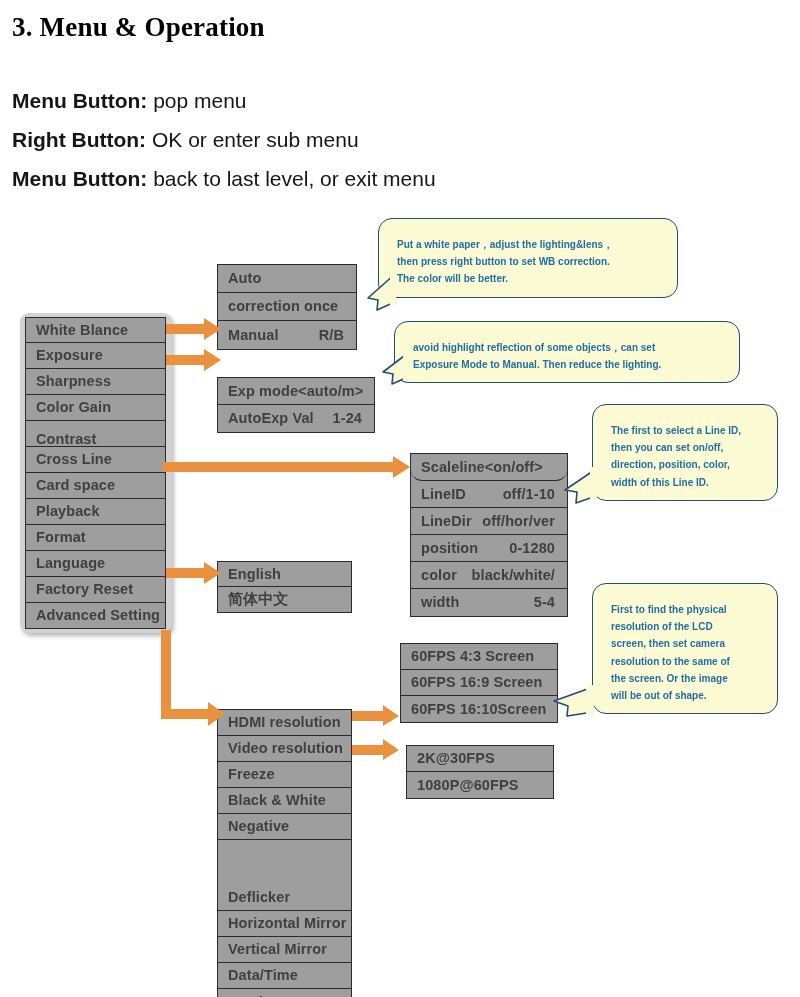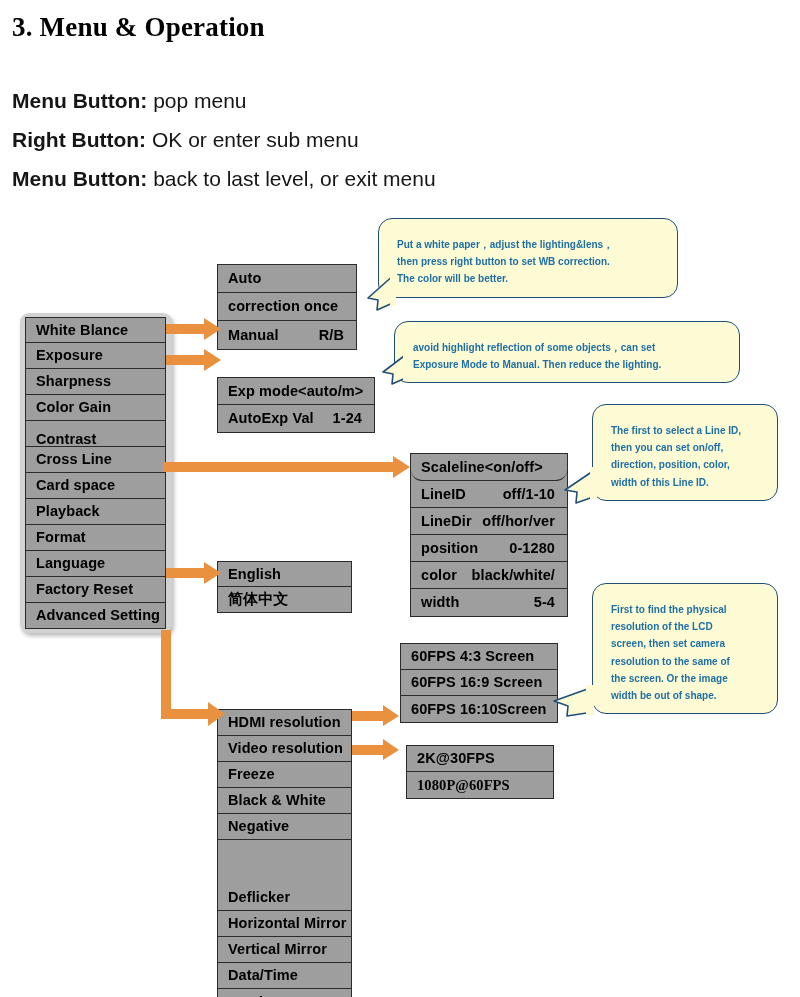--- a/index.html
+++ b/index.html
@@ -54,21 +54,21 @@
     background: #d2d2d2;
     border-radius: 9px;
     padding: 4px 6px 4px 5px;
     box-shadow: 2px 3px 4px rgba(0,0,0,0.28);
   }
   .mitem {
     position: relative;
     box-sizing: border-box;
     background: #9e9e9e;
     border: 1px solid #2b2b2b;
-    color: #000000;
+    color: #404040;
     font-weight: bold;
     font-size: 14.5px;
     line-height: 1;
     display: flex;
     align-items: center;
     padding-left: 10px;
     white-space: nowrap;
     letter-spacing: 0.1px;
   }
   .mitem + .mitem {
@@ -307,21 +307,21 @@
     </div>
     <div class="mitem" style="height:26px;">
       <span class="lbl">60FPS 16:10Screen</span>
     </div>
   </div>
 
   <div class="panel framed" style="left:406px; top:745px; width:148px;">
     <div class="mitem" style="height:26px;">
       <span class="lbl">2K@30FPS</span>
     </div>
-    <div class="mitem" style="height:26px;font-family:Liberation Serif, serif;">
+    <div class="mitem" style="height:26px;">
       <span class="lbl">1080P@60FPS</span>
     </div>
   </div>
 
   <svg class="tail" style="left:366px; top:272px;" width="30" height="40" viewBox="0 0 30 40">
     <path d="M29,2 L2,26 L12,28 L11,38 L29,30 Z" fill="#fdfbd4" stroke="#1f4e79" stroke-width="1.6" stroke-linejoin="round"></path>
     <rect x="24" y="0" width="8" height="34" fill="#fdfbd4"></rect>
   </svg>
   <div class="bubble" style="left:378px; top:218px; width:300px;">
     <span class="ln">Put a white paper，adjust the lighting&amp;lens，</span>
@@ -352,16 +352,16 @@
   <svg class="tail" style="left:552px; top:683px;" width="42" height="36" viewBox="0 0 42 36">
     <path d="M41,4 L2,18 L16,23 L15,33 L41,29 Z" fill="#fdfbd4" stroke="#1f4e79" stroke-width="1.6" stroke-linejoin="round"></path>
     <rect x="34" y="2" width="10" height="30" fill="#fdfbd4"></rect>
   </svg>
   <div class="bubble" style="left:592px; top:583px; width:186px;">
     <span class="ln">First to find the physical</span>
     <span class="ln">resolution of the LCD</span>
     <span class="ln">screen, then set camera</span>
     <span class="ln">resolution to the same of</span>
     <span class="ln">the screen. Or the image</span>
-    <span class="ln">width be out of shape.</span>
+    <span class="ln">will be out of shape.</span>
   </div>
 
 </div>
 
 </body></html>

